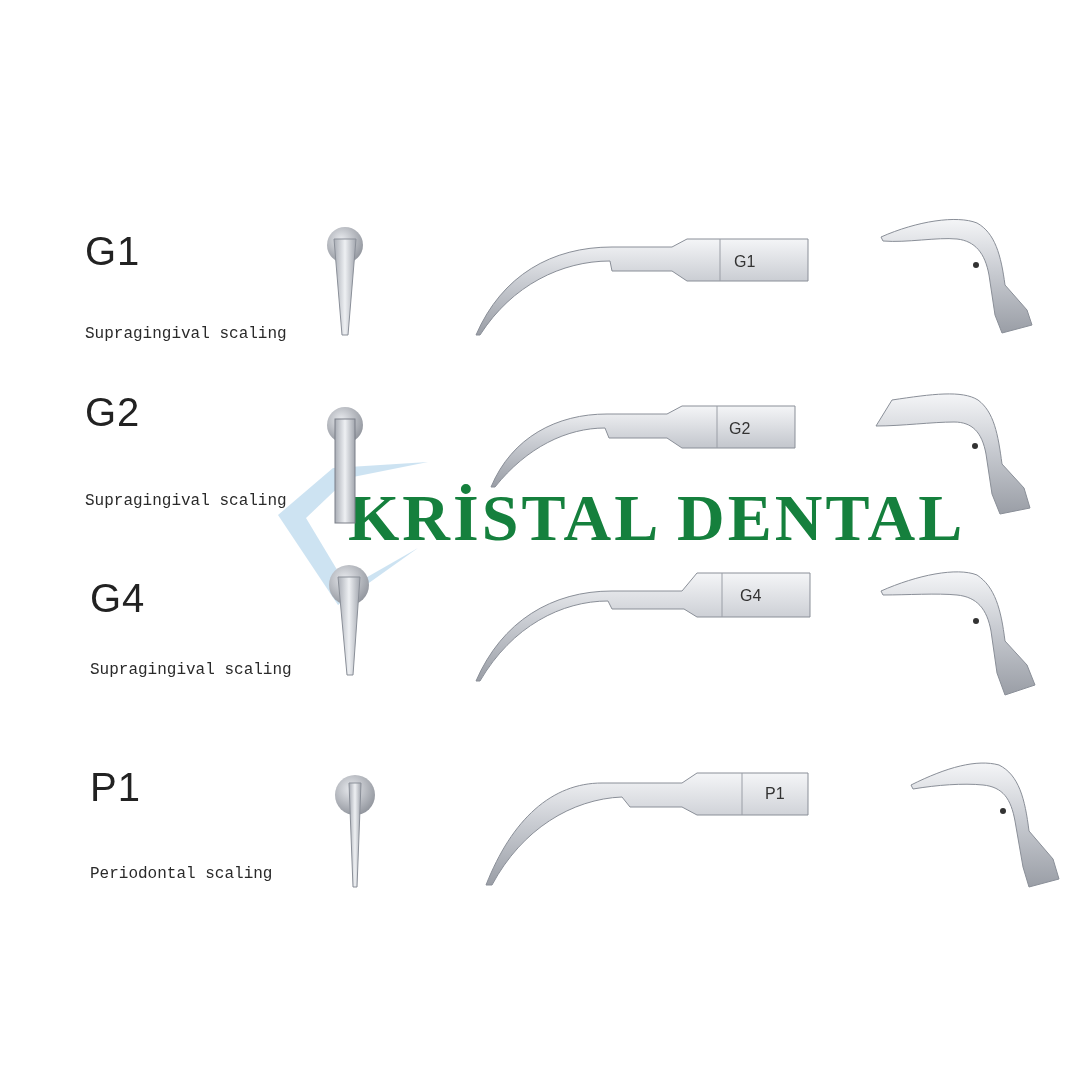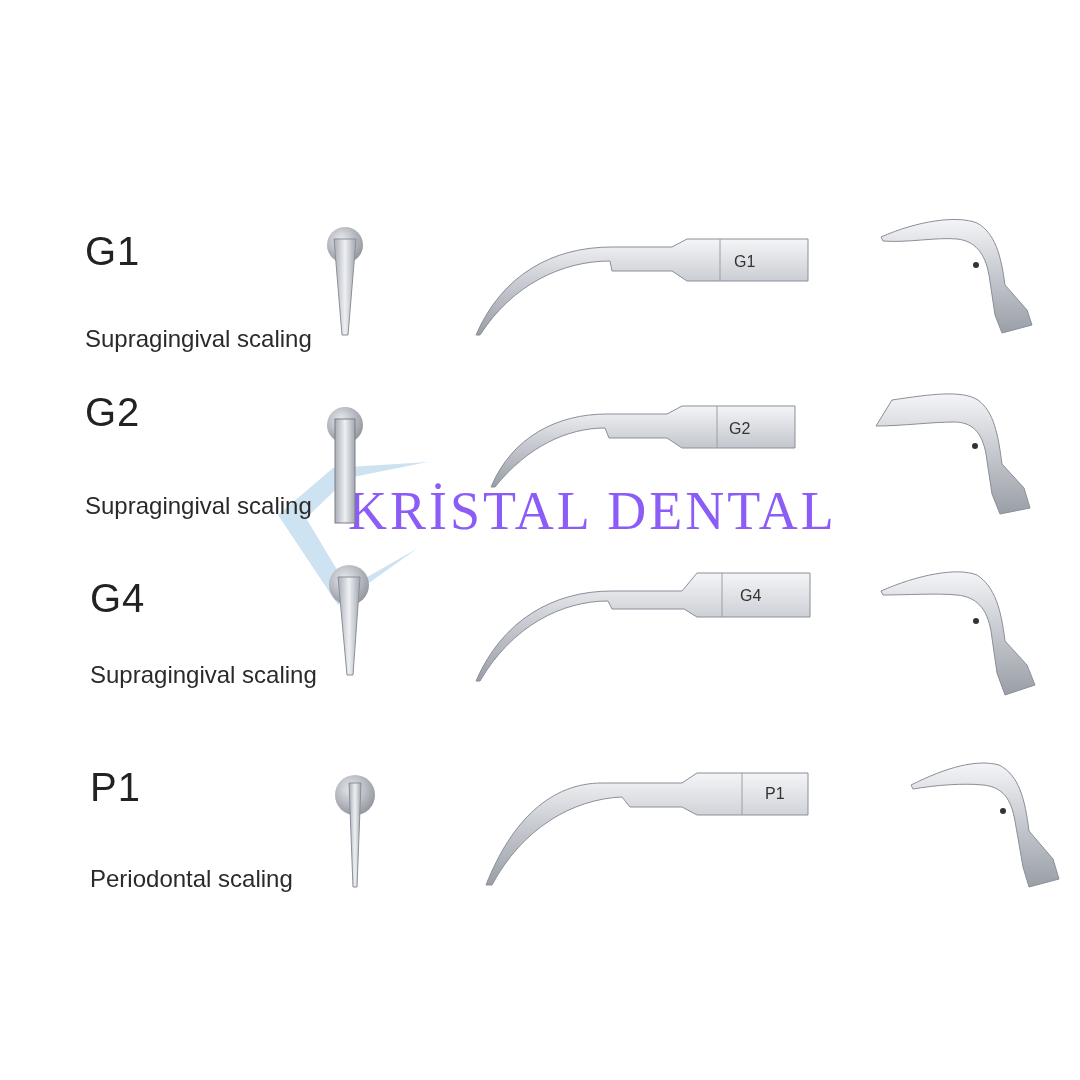--- a/index.html
+++ b/index.html
@@ -1,24 +1,24 @@
 <!DOCTYPE html>
 <html><head>
 <meta charset="utf-8">
 <style>
   html, body { margin:0; padding:0; background:#ffffff; }
   body { width:1080px; height:1080px; position:relative; overflow:hidden; font-family:"Liberation Sans", sans-serif; }
   .row { position:absolute; left:0; width:1080px; height:170px;margin-left:32px; }
   .code { position:absolute; font-size:40px; color:#222; font-weight:normal; letter-spacing:1px; }
-  .desc { position:absolute; font-size:24px; color:#2a2a2a; }
+  .desc { position:absolute; font-size:16px; color:#2a2a2a;font-family:Liberation Mono, monospace; }
   .front { position:absolute; }
   .side { position:absolute; }
   .angle { position:absolute; }
   .watermark { position:absolute; left:278px; top:460px; width:560px; height:150px; pointer-events:none; }
-  .wm-text { position:absolute; left:70px; top:20px; font-family:"Liberation Serif", serif; font-size:54px; color:#8b5cf6; letter-spacing:3px; white-space:nowrap; }
+  .wm-text { position:absolute; left:70px; top:20px; font-family:"Liberation Serif", serif; font-size:66px; color:#15803d; letter-spacing:3px; white-space:nowrap;font-weight:bold; }
   svg text { font-family:"Liberation Sans", sans-serif; }
 </style>
 </head>
 <body>
 
 <svg width="0" height="0" style="position:absolute">
   <defs>
     <linearGradient id="steelV" x1="0" y1="0" x2="0" y2="1">
       <stop offset="0" stop-color="#f4f5f7"></stop>
       <stop offset="0.45" stop-color="#c9ccd2"></stop>

